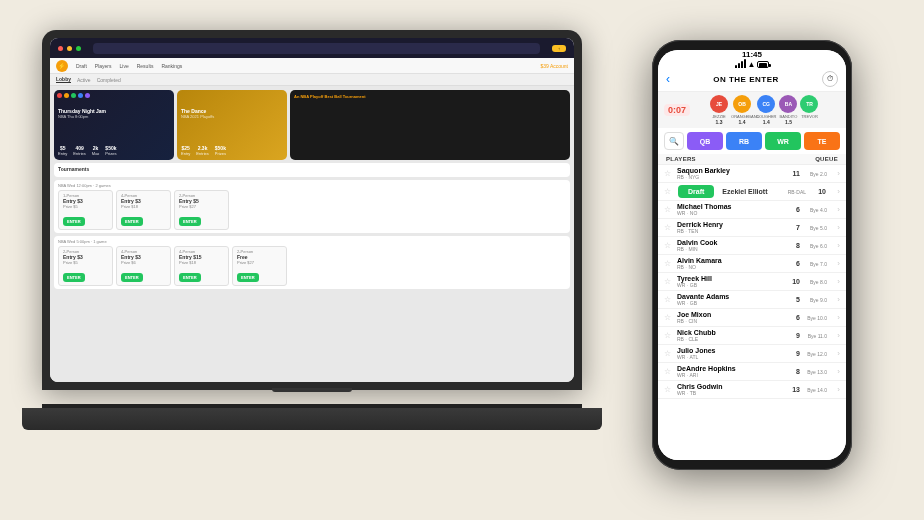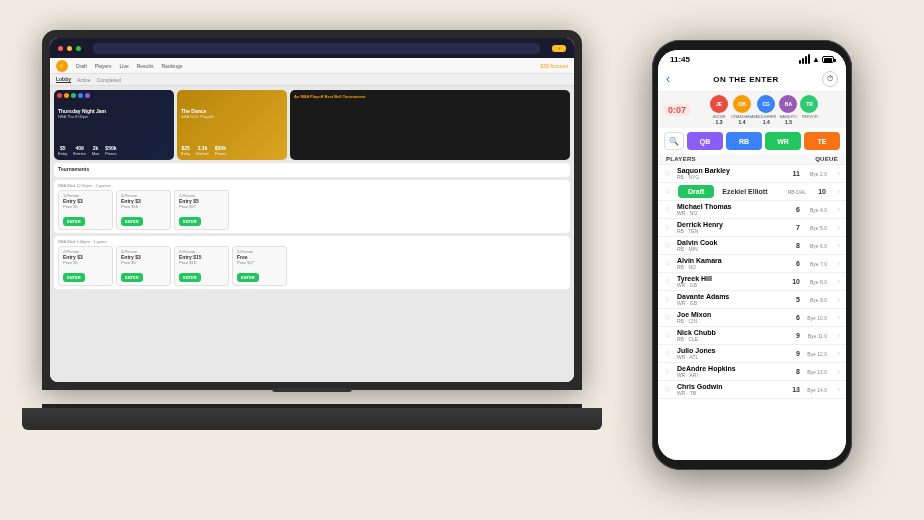--- a/index.html
+++ b/index.html
@@ -227,20 +227,21 @@
 
     .phone-status {
       height: 18px;
       background: #fff;
       display: flex;
       align-items: center;
       justify-content: space-between;
       padding: 0 12px;
       font-size: 7px;
       font-weight: 700;
+      flex-direction: column;
     }
     .phone-status-time { font-size: 8px; font-weight: 800; }
     .phone-status-icons { display: flex; gap: 2px; align-items: center; }
     .phone-signal { display: flex; gap: 1px; align-items: flex-end; }
     .phone-signal-bar {
       width: 2px;
       background: #000;
       border-radius: 1px;
     }
     .phone-wifi { font-size: 8px; }

